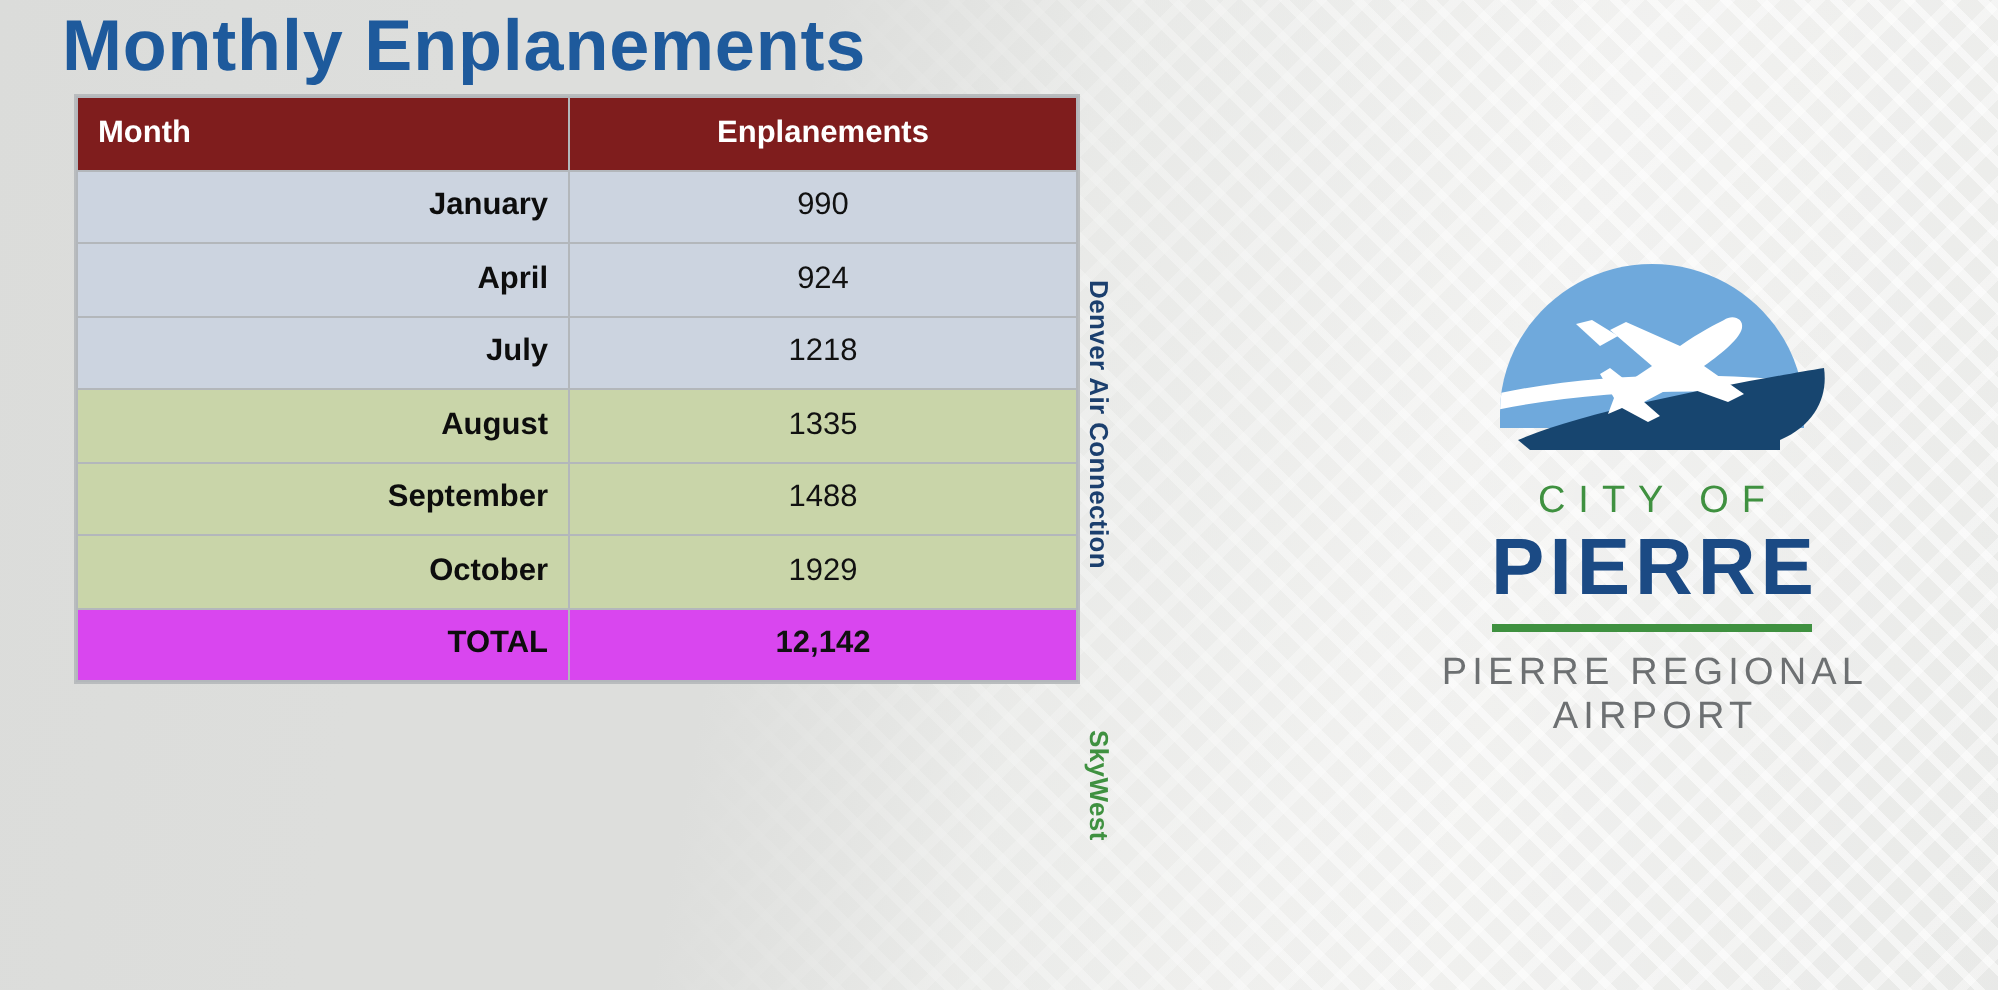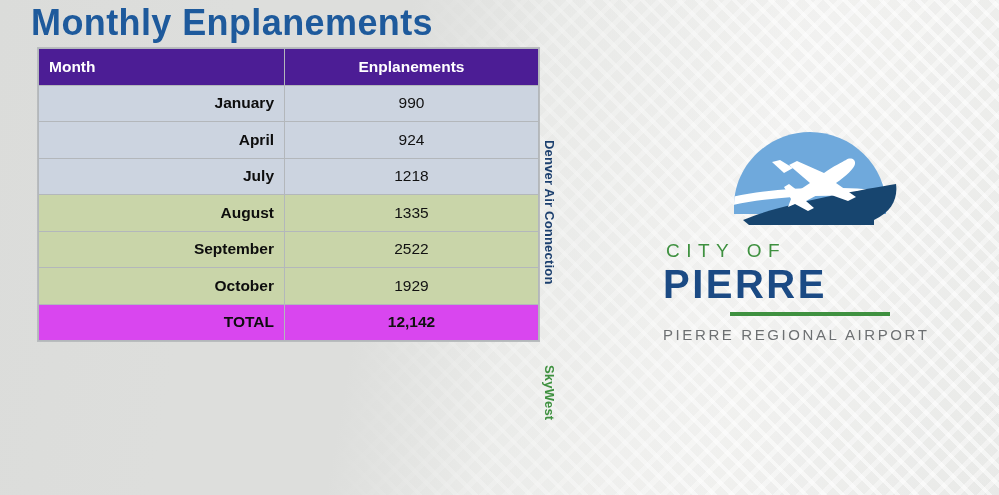--- a/index.html
+++ b/index.html
@@ -74,21 +74,21 @@
 
   #enplanements-table th,
   #enplanements-table td {
     height: 36.5px;
     padding: 0 10px;
     font-size: 15.5px;
     border: 1px solid #b3b7bb;
   }
 
   thead th {
-    background: #4c1d95;
+    background: #7f1d1d;
     color: #ffffff;
     font-weight: bold;
     font-size: 16px;
     border-color: #1b3f6e;
     border-bottom-color: #9aa3ad;
   }
   thead th.h-month { text-align: left; padding-left: 12px; }
   thead th.h-value { text-align: center; }
 
   tbody td.month-cell {
@@ -131,23 +131,24 @@
   #carrier-skw {
     left: 542px;
     top: 345px;
     height: 95px;
     color: #3f9140;
   }
 
   
   #airport-logo {
     position: absolute;
-    left: 660px;
+    left: 676px;
     top: 128px;
     width: 300px;
+    text-align: center;
   }
   #logo-mark { width: 300px; height: 105px; display: block; }
   #logo-city-of {
     margin-top: 7px;
     font-size: 19px;
     letter-spacing: 6.5px;
     color: #3f9140;
     font-weight: normal;
     padding-left: 6px;
   }
@@ -161,21 +162,21 @@
     padding-left: 3px;
   }
   #logo-rule {
     width: 160px;
     height: 4px;
     background: #3f9140;
     margin: 7px auto 0 auto;
   }
   #logo-tagline {
     margin-top: 10px;
-    font-size: 15px;
+    font-size: 19px;
     letter-spacing: 2.6px;
     color: #6d7072;
     padding-left: 3px;
   }
 </style>
 </head>
 <body>
 
 <div id="slide-bg"></div>
 <div id="slide-bg-fade"></div>
@@ -207,21 +208,21 @@
       <tr class="band-dac">
         <td class="month-cell">July</td>
         <td class="value-cell">1218</td>
       </tr>
       <tr class="band-skw">
         <td class="month-cell">August</td>
         <td class="value-cell">1335</td>
       </tr>
       <tr class="band-skw">
         <td class="month-cell">September</td>
-        <td class="value-cell">2522</td>
+        <td class="value-cell">1488</td>
       </tr>
       <tr class="band-skw">
         <td class="month-cell">October</td>
         <td class="value-cell">1929</td>
       </tr>
       <tr class="band-total">
         <td class="month-cell">TOTAL</td>
         <td class="value-cell">12,142</td>
       </tr>
     </tbody>

